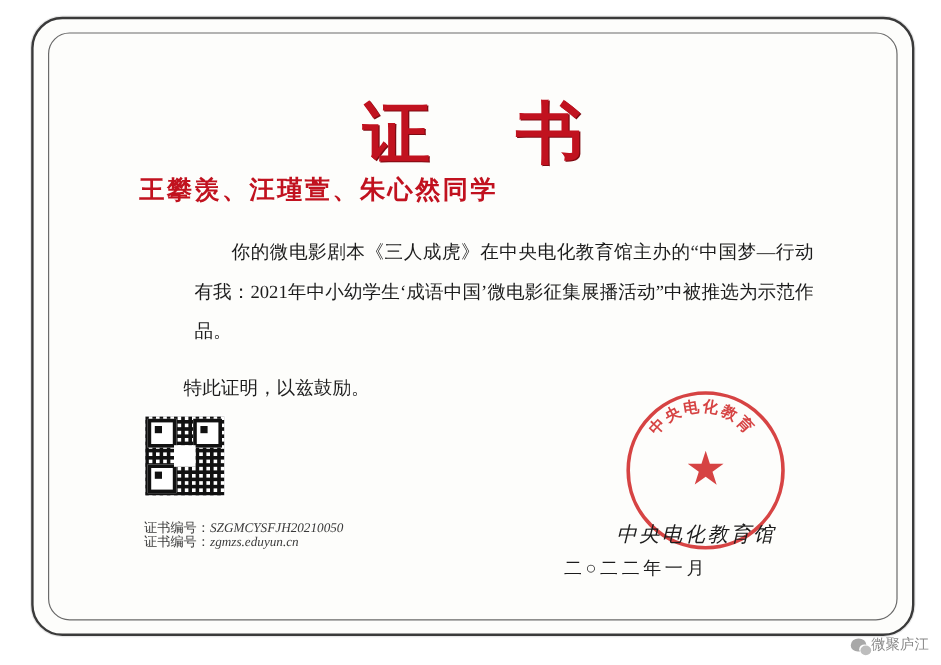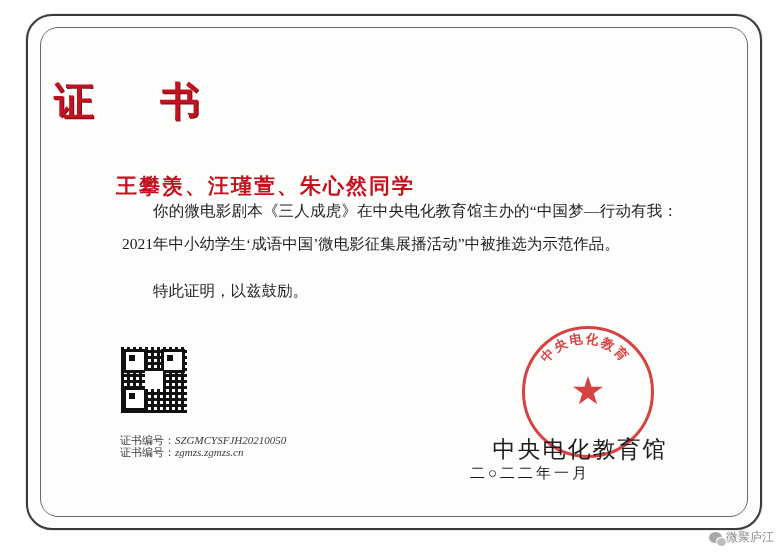--- a/index.html
+++ b/index.html
@@ -38,34 +38,34 @@
     border-radius: 18px;
     pointer-events: none;
   }
 
   
   #certificate-title {
     position: absolute;
     top: 58px;
     left: 0;
     width: 100%;
-    text-align: left;
+    text-align: center;
     color: #c1121f;
     font-family: "DejaVu Serif", "Liberation Serif", serif;
     font-weight: bold;
-    font-size: 40px;
+    font-size: 56px;
     letter-spacing: 26px;
     text-indent: 26px;
     text-shadow: 1px 1px 0 #7d0a12;
   }
 
   
   #recipient-line {
     position: absolute;
-    top: 156px;
+    top: 128px;
     left: 88px;
     width: 560px;
     color: #c1121f;
     font-family: "DejaVu Serif", "Liberation Serif", serif;
     font-weight: bold;
     font-size: 21px;
     letter-spacing: 2px;
     white-space: nowrap;
   }
 
@@ -75,20 +75,21 @@
     top: 178px;
     left: 94px;
     width: 556px;
     font-size: 15.5px;
     line-height: 33px;
     color: #1c1c1c;
     text-align: justify;
   }
   #body-paragraph-1 {
     text-indent: 2em;
+    margin-left: 40px;
   }
   #body-paragraph-2 {
     text-indent: 2em;
     margin-top: 14px;
     font-family: Liberation Serif, serif;
   }
 
   
   #qr-block {
     position: absolute;
@@ -193,24 +194,25 @@
     font-family: "DejaVu Serif", "Liberation Serif", serif;
     font-weight: bold;
     letter-spacing: 2px;
   }
   #issuer-name {
     position: absolute;
     left: 0;
     top: 100px;
     width: 220px;
     text-align: center;
-    font-size: 23px;
+    font-size: 17px;
     letter-spacing: 2px;
     color: #1c1c1c;
     font-family: "DejaVu Serif", "Liberation Serif", serif;
+    font-style: italic;
   }
   #issue-date {
     position: absolute;
     left: 0;
     top: 130px;
     width: 220px;
     text-align: left;
     font-size: 15px;
     letter-spacing: 3px;
     color: #1c1c1c;
@@ -268,21 +270,21 @@
       <span class="qr-eye" id="qr-eye-tl"></span>
       <span class="qr-eye" id="qr-eye-tr"></span>
       <span class="qr-eye" id="qr-eye-bl"></span>
       <span id="qr-quiet-mid"></span>
     </div>
     <div id="qr-meta">
       <div class="meta-row">
         <span>证书编号：</span><span class="meta-value">SZGMCYSFJH20210050</span>
       </div>
       <div class="meta-row">
-        <span>证书编号：</span><span class="meta-value">zgmzs.zgmzs.cn</span>
+        <span>证书编号：</span><span class="meta-value">zgmzs.eduyun.cn</span>
       </div>
     </div>
   </div>
 
   <div id="seal-area">
     <div id="official-seal">
       <svg id="seal-arc-text" viewBox="0 0 120 120" aria-hidden="true">
         <defs>
           <path id="sealArc" d="M 14,60 A 46,46 0 0 1 106,60"></path>
         </defs>

